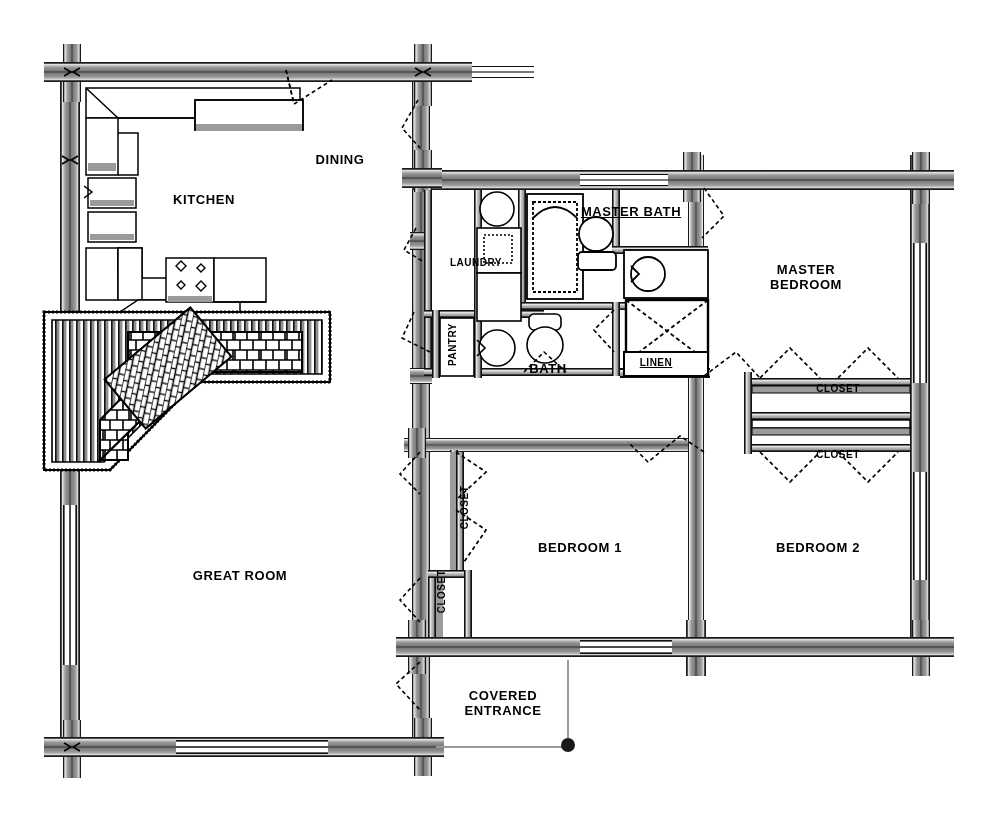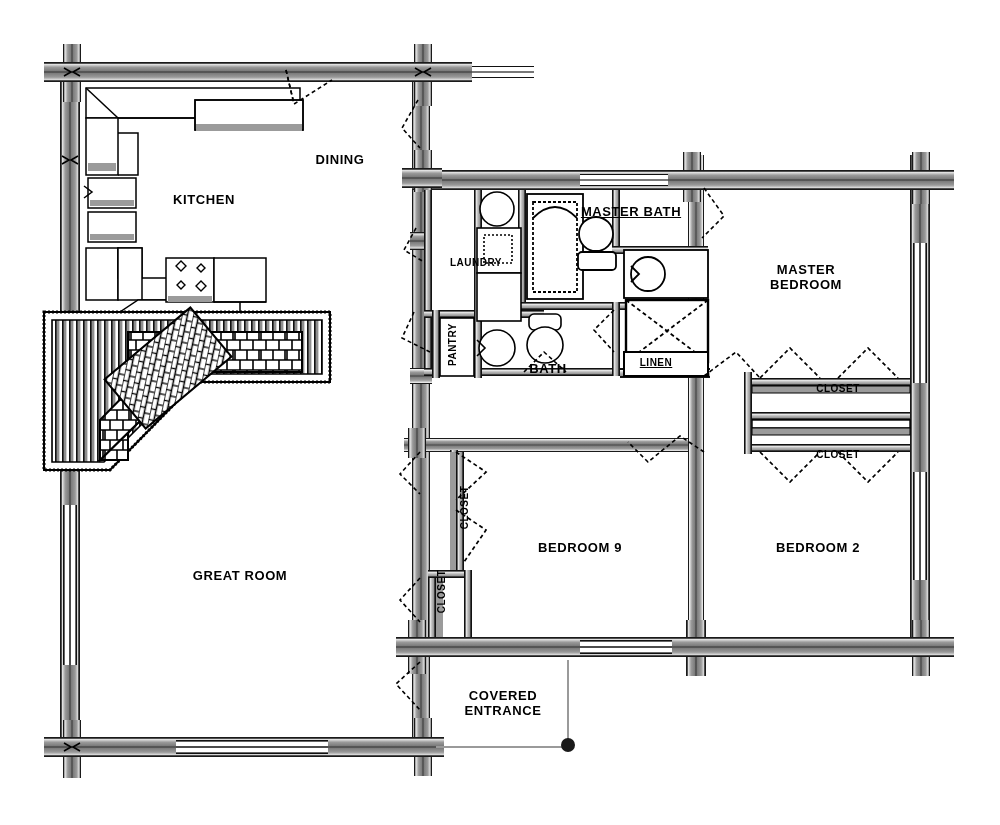--- a/index.html
+++ b/index.html
@@ -377,18 +377,18 @@
 <div class="lbl md" style="left:518px;top:344px;width:60px;margin-top:17px;">BATH</div>
 <div class="lbl lg" style="left:571px;top:204px;width:120px;text-decoration:underline;">MASTER BATH</div>
 <div class="lbl sm" style="left:626px;top:357px;width:60px;text-decoration:underline;">LINEN</div>
 <div class="lbl md" style="left:756px;top:262px;width:100px;line-height:15px;">MASTER
 BEDROOM</div>
 <div class="lbl sm" style="left:808px;top:383px;width:60px;">CLOSET</div>
 <div class="lbl sm" style="left:808px;top:449px;width:60px;">CLOSET</div>
 <div class="lbl lg" style="left:185px;top:568px;width:110px;text-align:center;">GREAT ROOM</div>
 <div class="lbl sm vert" style="left:434px;top:502px;width:60px;transform:rotate(-90deg);">CLOSET</div>
 <div class="lbl sm vert" style="left:411px;top:586px;width:60px;transform:rotate(-90deg);">CLOSET</div>
-<div class="lbl lg" style="left:528px;top:540px;width:104px;">BEDROOM 9</div>
+<div class="lbl lg" style="left:528px;top:540px;width:104px;">BEDROOM 1</div>
 <div class="lbl lg" style="left:766px;top:540px;width:104px;">BEDROOM 2</div>
 <div class="lbl md" style="left:448px;top:688px;width:110px;line-height:15px;">COVERED
 ENTRANCE</div>
 
 </div>
 
 </body></html>

